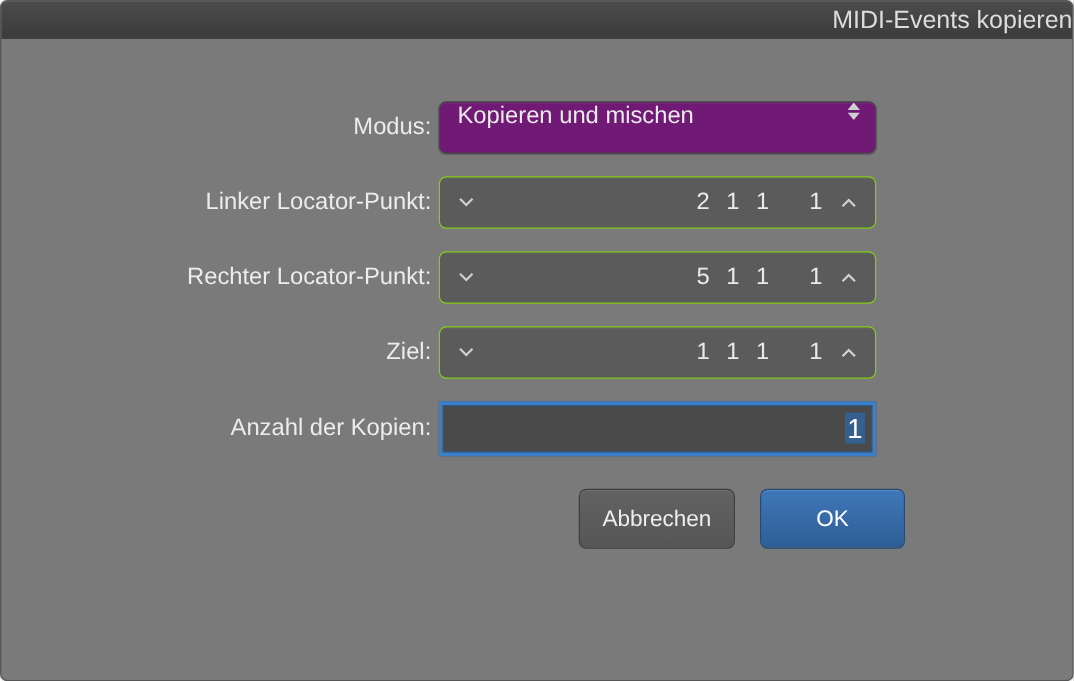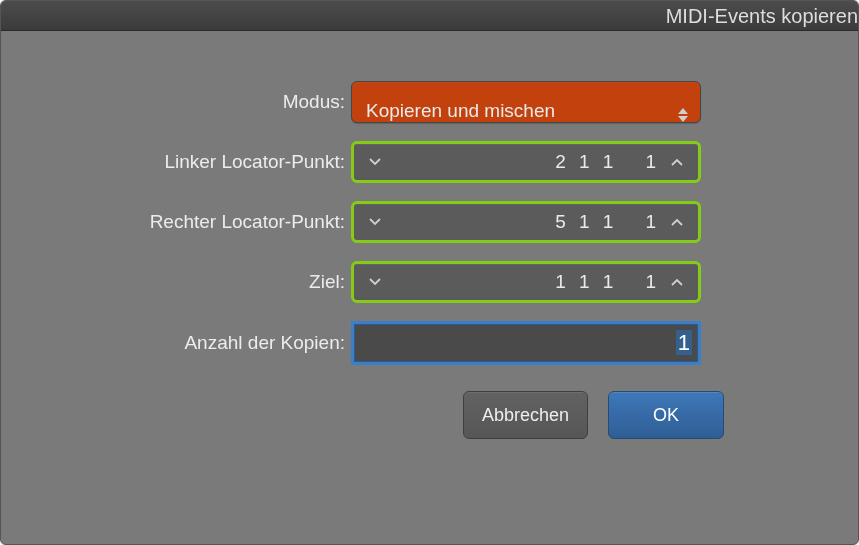--- a/index.html
+++ b/index.html
@@ -42,23 +42,23 @@
     padding-right: 6px;
     color: #ececec;
     font-size: 19px;
   }
   .control-wrap {
     width: 350px;
   }
   
   .select {
     display: flex;
-    align-items: flex-end;
+    align-items: flex-start;
     height: 42px;
-    background: #c2410c;
+    background: #701a75;
     border: 1px solid #474747;
     border-radius: 6px;
     padding: 0 12px 0 14px;
     color: #eaeaea;
     font-size: 19px;
     box-shadow: inset 0 1px 0 rgba(255,255,255,0.05), 0 1px 1px rgba(0,0,0,0.2);
     cursor: default;
   }
   .select-text { flex: 1; }
   .select-arrows {
@@ -68,21 +68,21 @@
     gap: 2px;
     padding-left: 8px;
   }
   .select-arrows svg { display: block; }
   
   .stepper {
     display: flex;
     align-items: center;
     height: 42px;
     background: #5b5b5b;
-    border: 3px solid #84cc16;
+    border: 1px solid #84cc16;
     border-radius: 6px;
     padding: 0 8px;
     color: #eaeaea;
     font-size: 19px;
     box-shadow: inset 0 1px 0 rgba(255,255,255,0.05);
   }
   .stepper .chev {
     width: 26px;
     height: 100%;
     display: flex;

